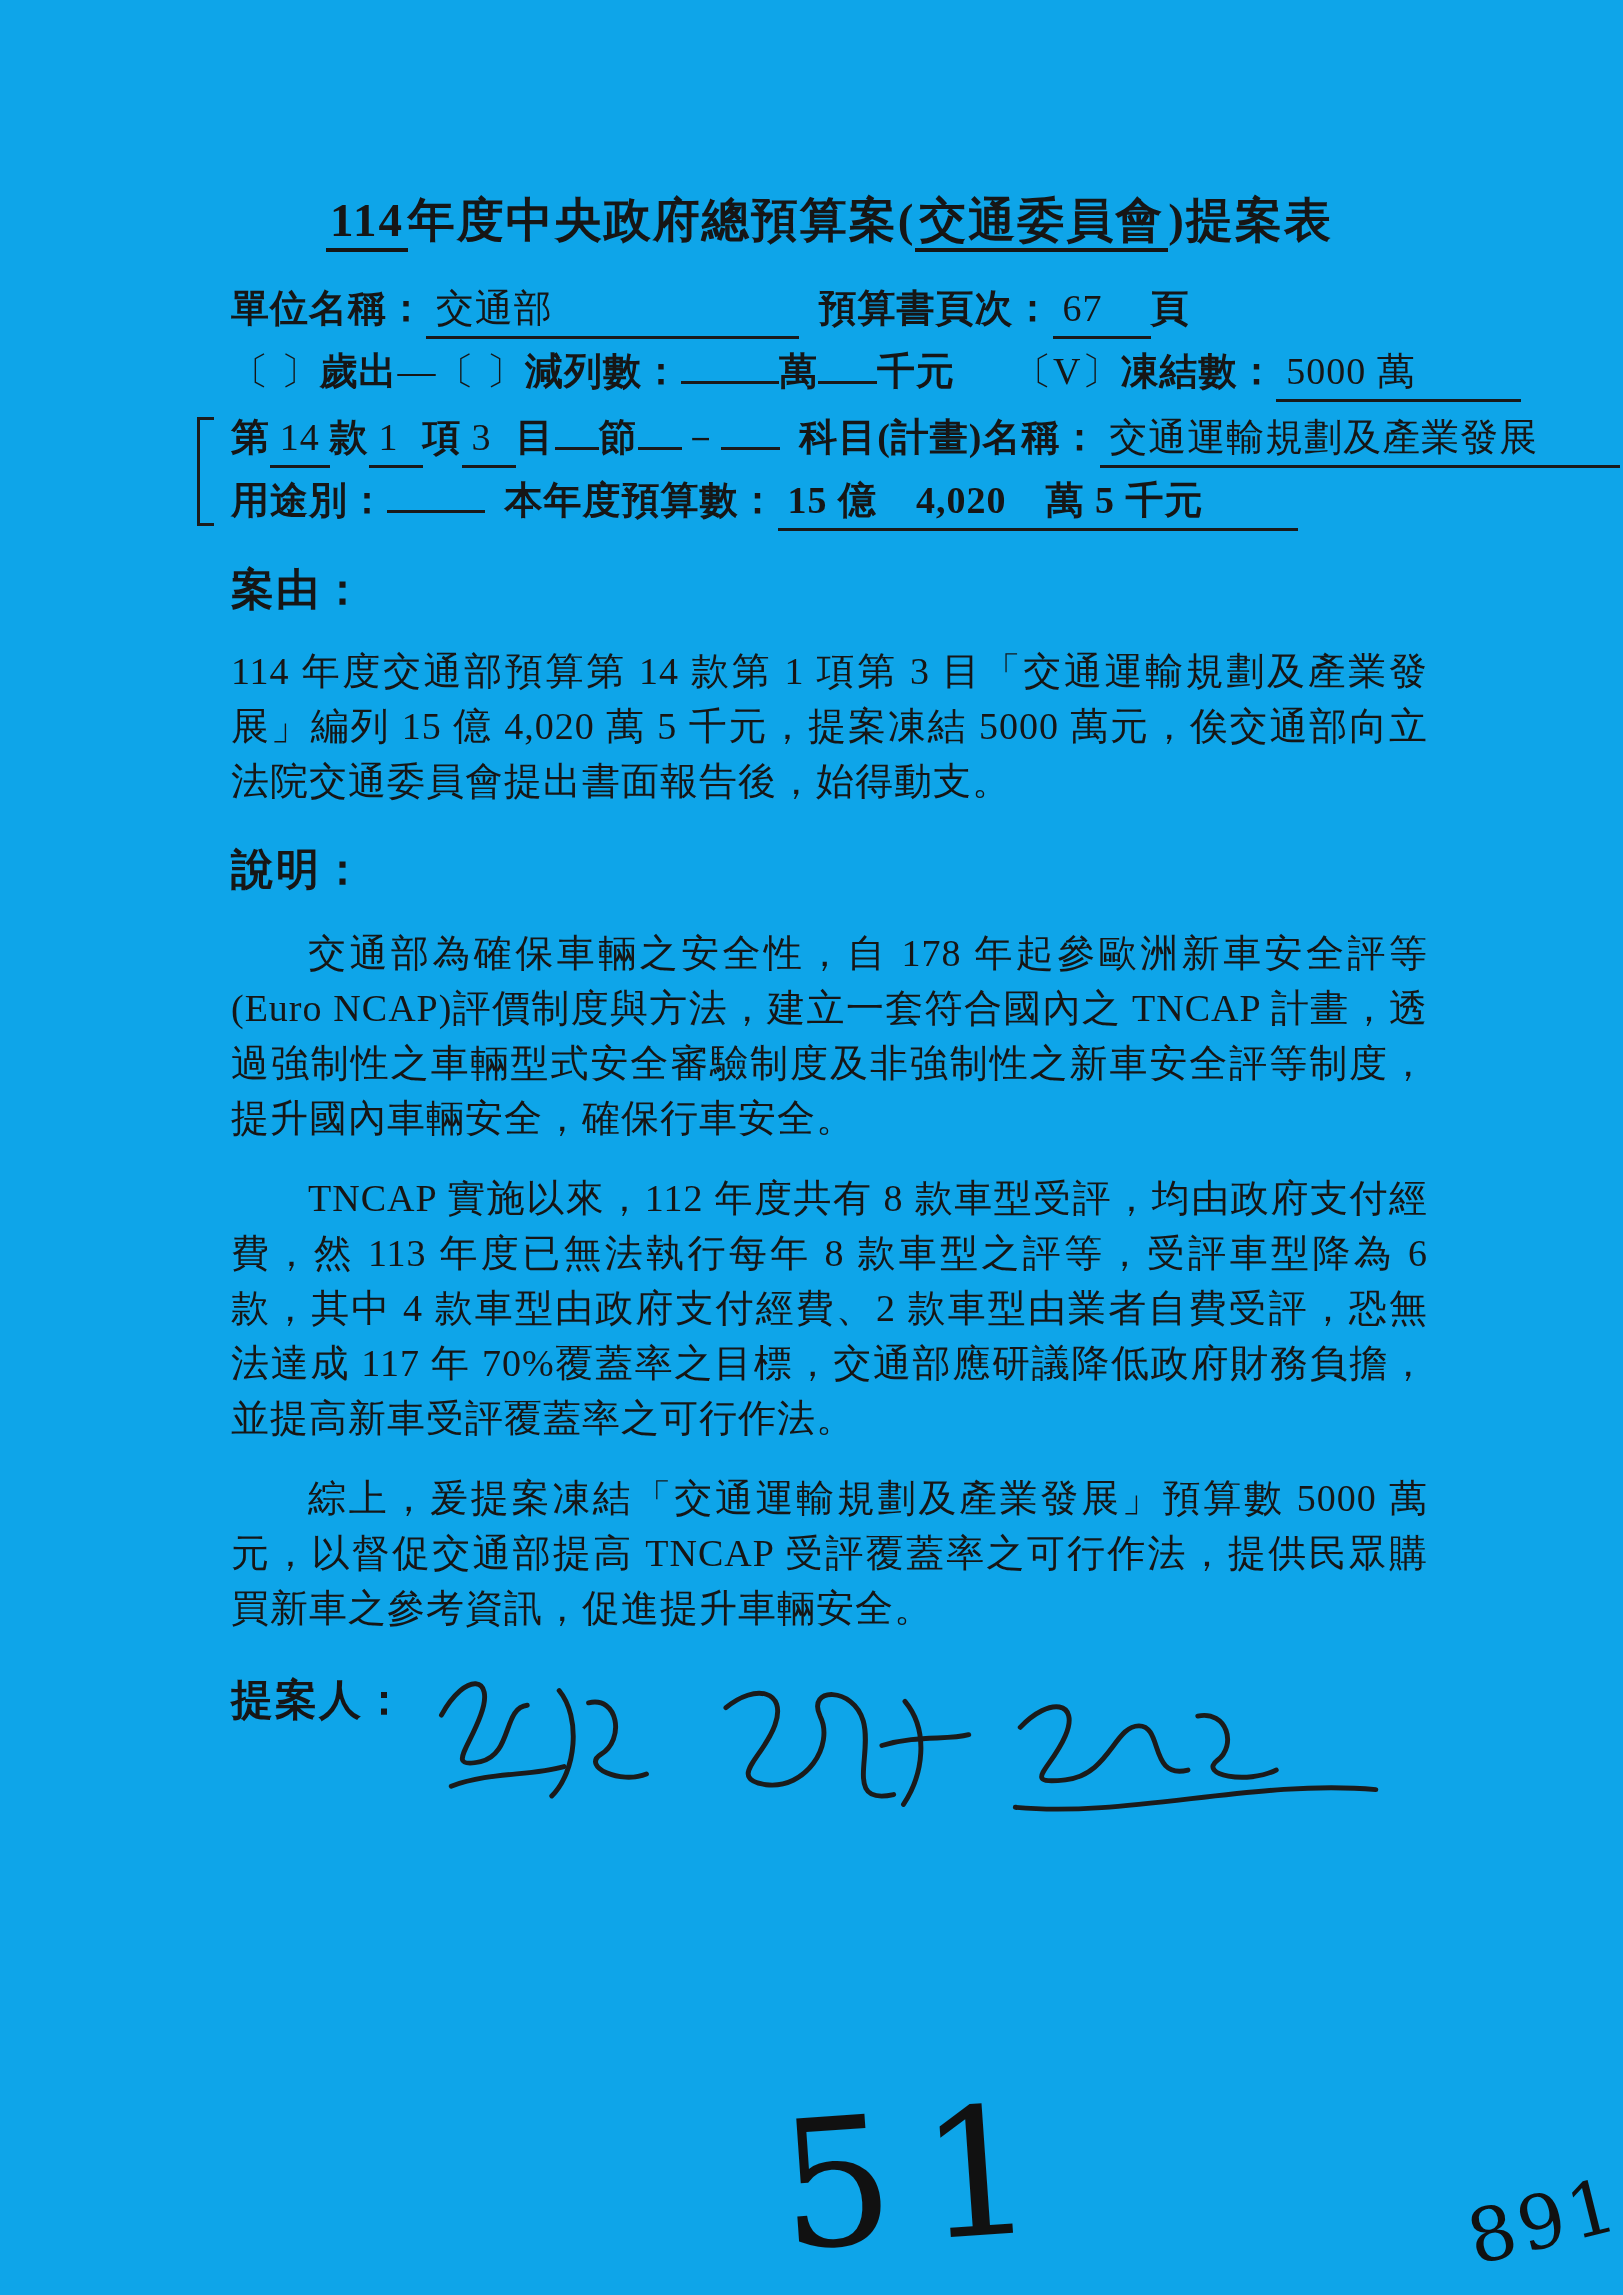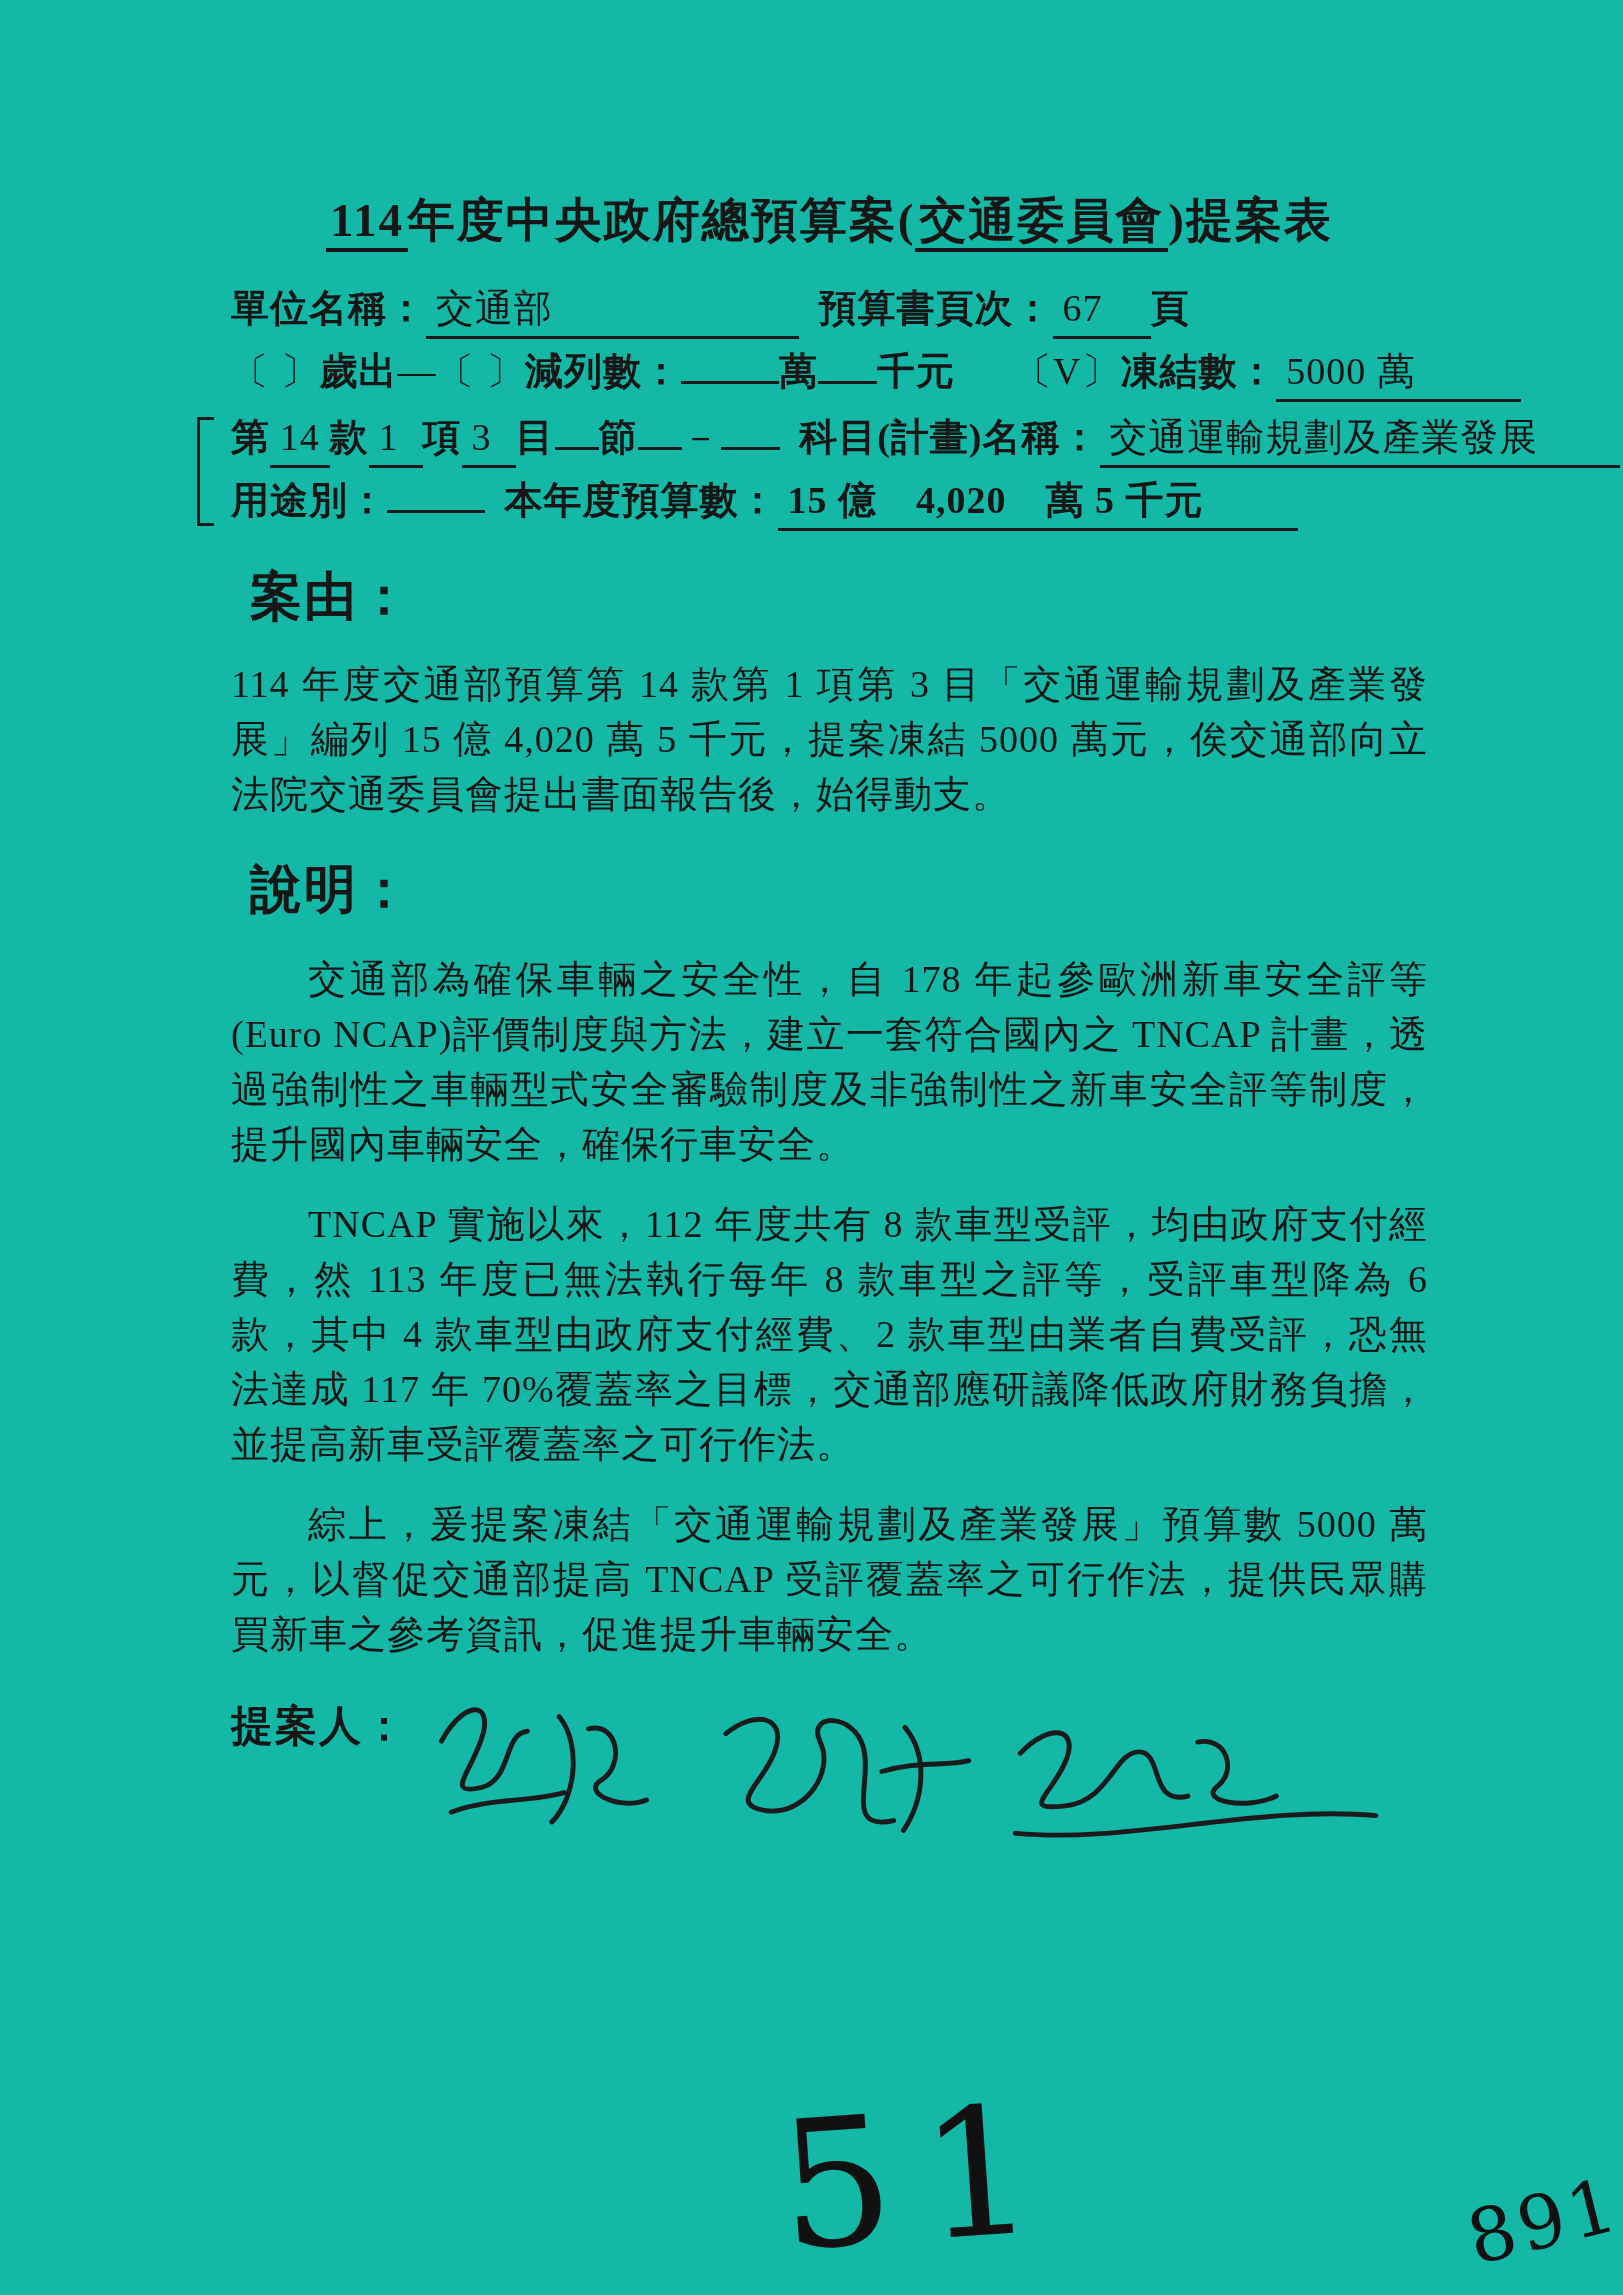--- a/index.html
+++ b/index.html
@@ -1,19 +1,19 @@
 <!DOCTYPE html>
 <html style="font-size:7.8px"><head>
 <meta charset="utf-8">
 <style>
   * { margin:0; padding:0; box-sizing:border-box; }
   html,body { background:#8a8a8a; }
   .page {
     width:1624px; height:2295px;
-    background:#14b8a6;
+    background:#0ea5e9;
     position:relative;
     overflow:hidden;
     font-family:"Liberation Serif","DejaVu Serif",serif;
     color:#161616;
   }
   .content {
     padding:186px 196px 0 231px;
     font-size:38px;
     line-height:1.45;
     letter-spacing:1px;
@@ -49,25 +49,24 @@
   .gap40 { display:inline-block; width:19.6px; }
   .gap120 { display:inline-block; width:59px; }
   .bracket-block { position:relative; margin:7.8px 0 4.9px 0; }
   .bracket-mark {
     position:absolute; left:-34px; top:6.9px; bottom:4.9px; width:16.7px;
     border-left:3.9px solid #1c1c1c;
     border-top:3.9px solid #1c1c1c;
     border-bottom:3.9px solid #1c1c1c;
   }
   .section-heading {
-    font-size:52px;
+    font-size:43px;
     font-weight:bold;
     letter-spacing:2px;
     margin-top:30px;
-    margin-left:19px;
   }
   .section-heading.first { margin-top:27.5px; }
   .para {
     margin-top:23px;
     text-align:justify;
   }
   .para.spaced { margin-top:24.5px; }
   .para.indent { text-indent:77px; }
   .proposer-row {
     margin-top:34px;

